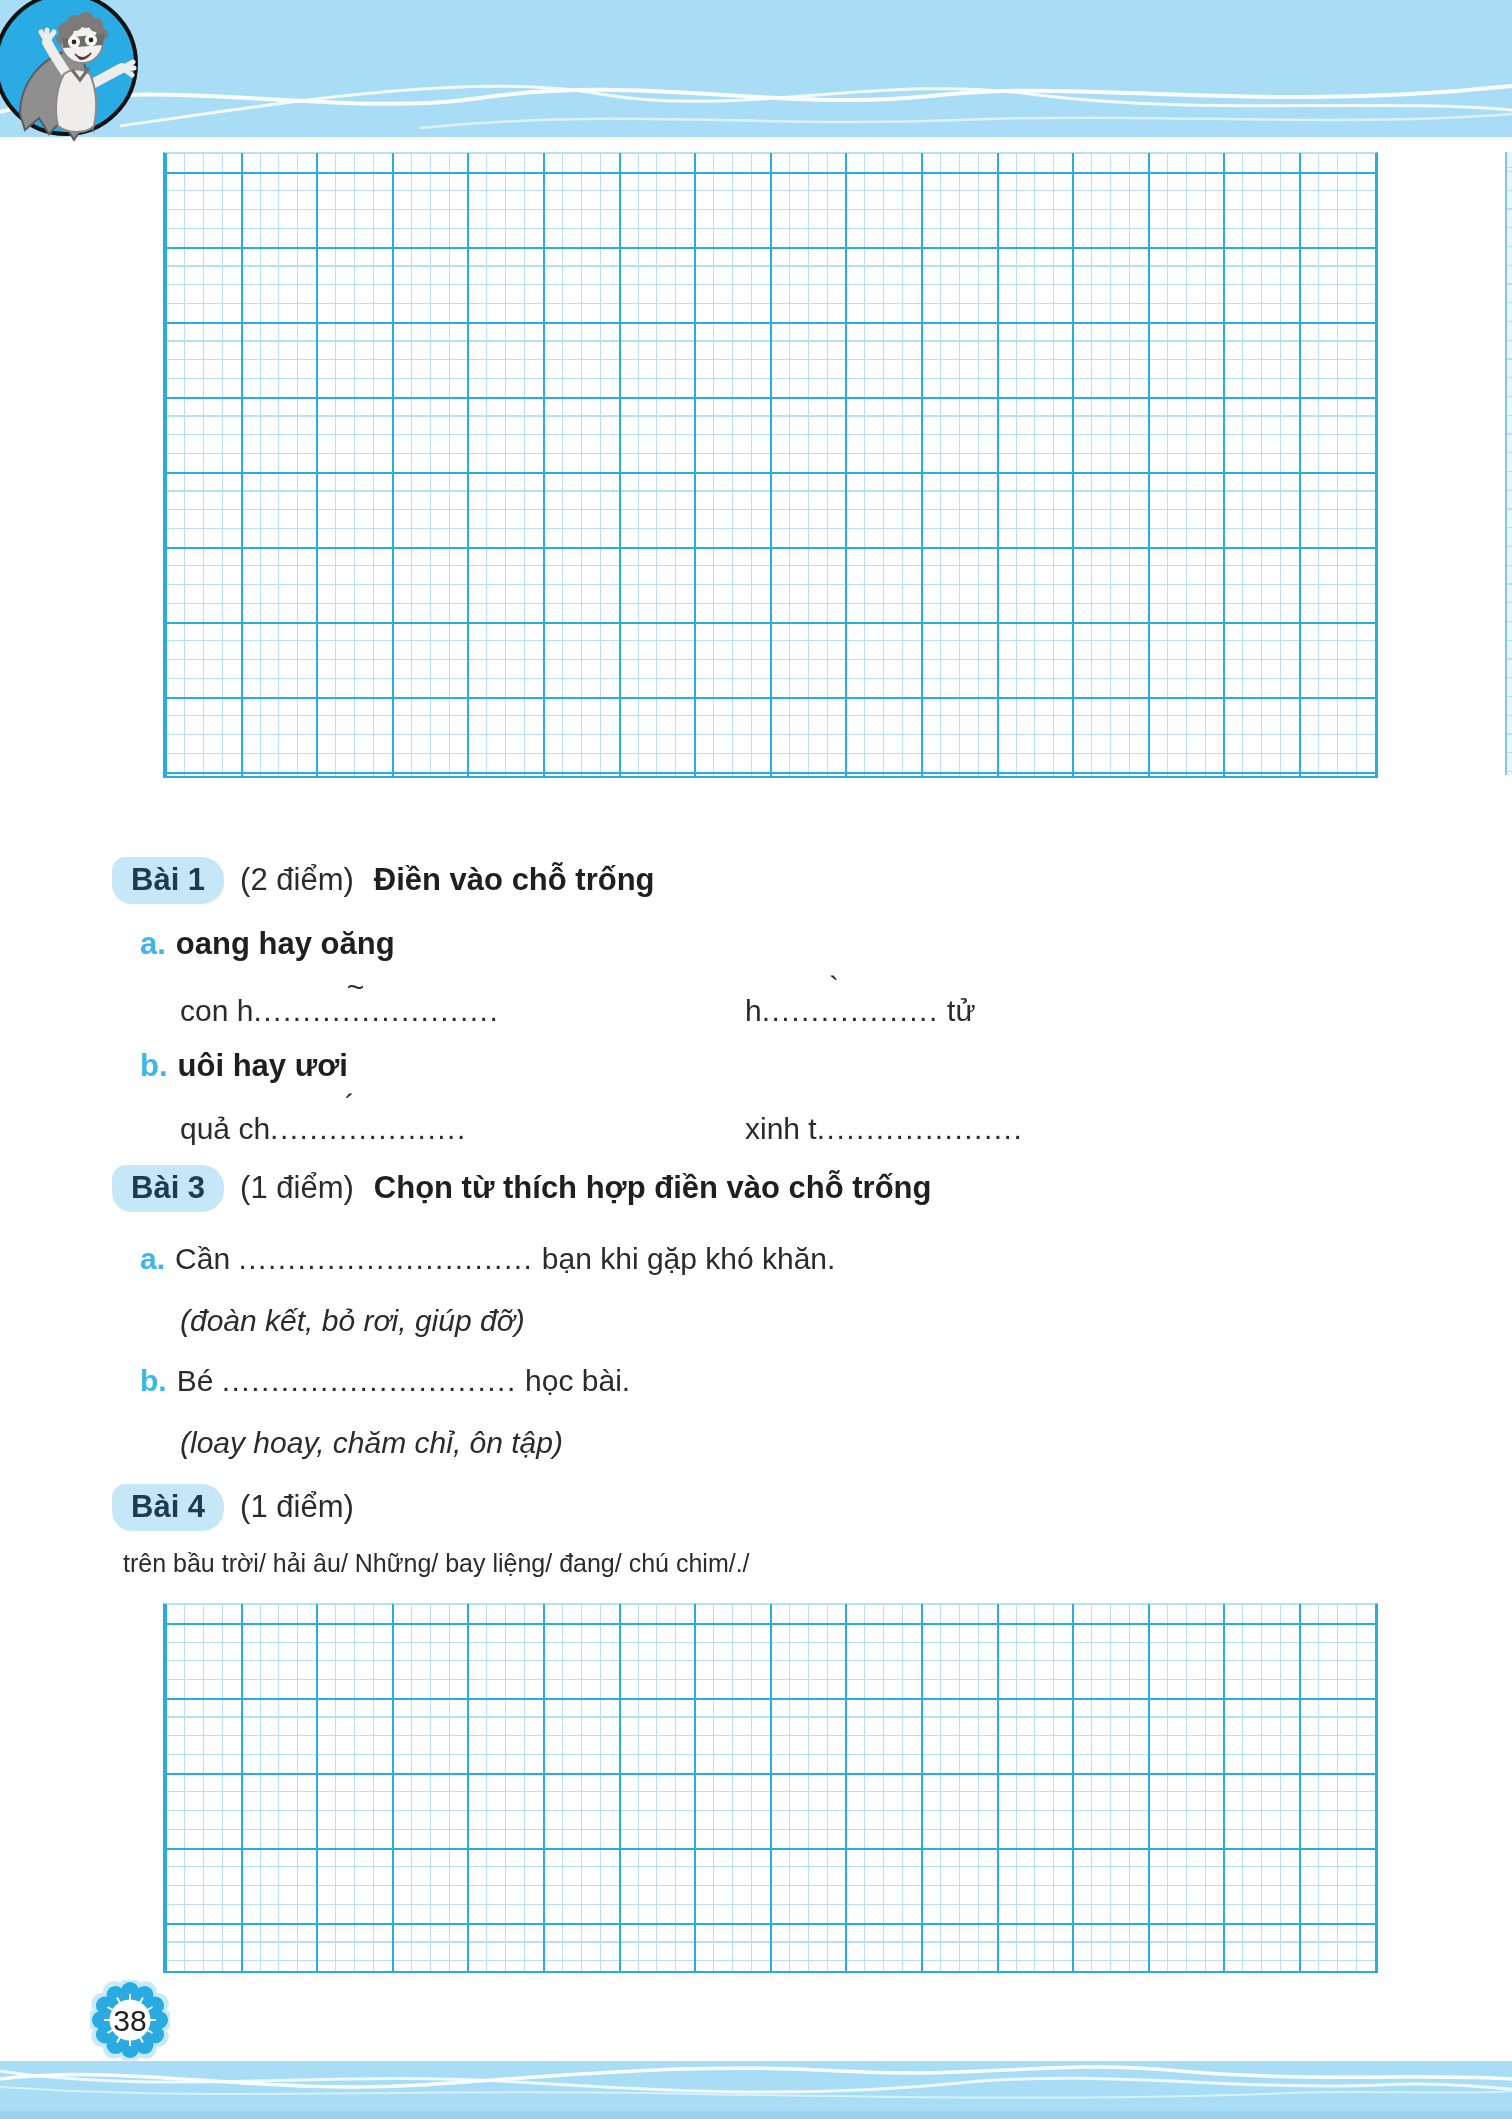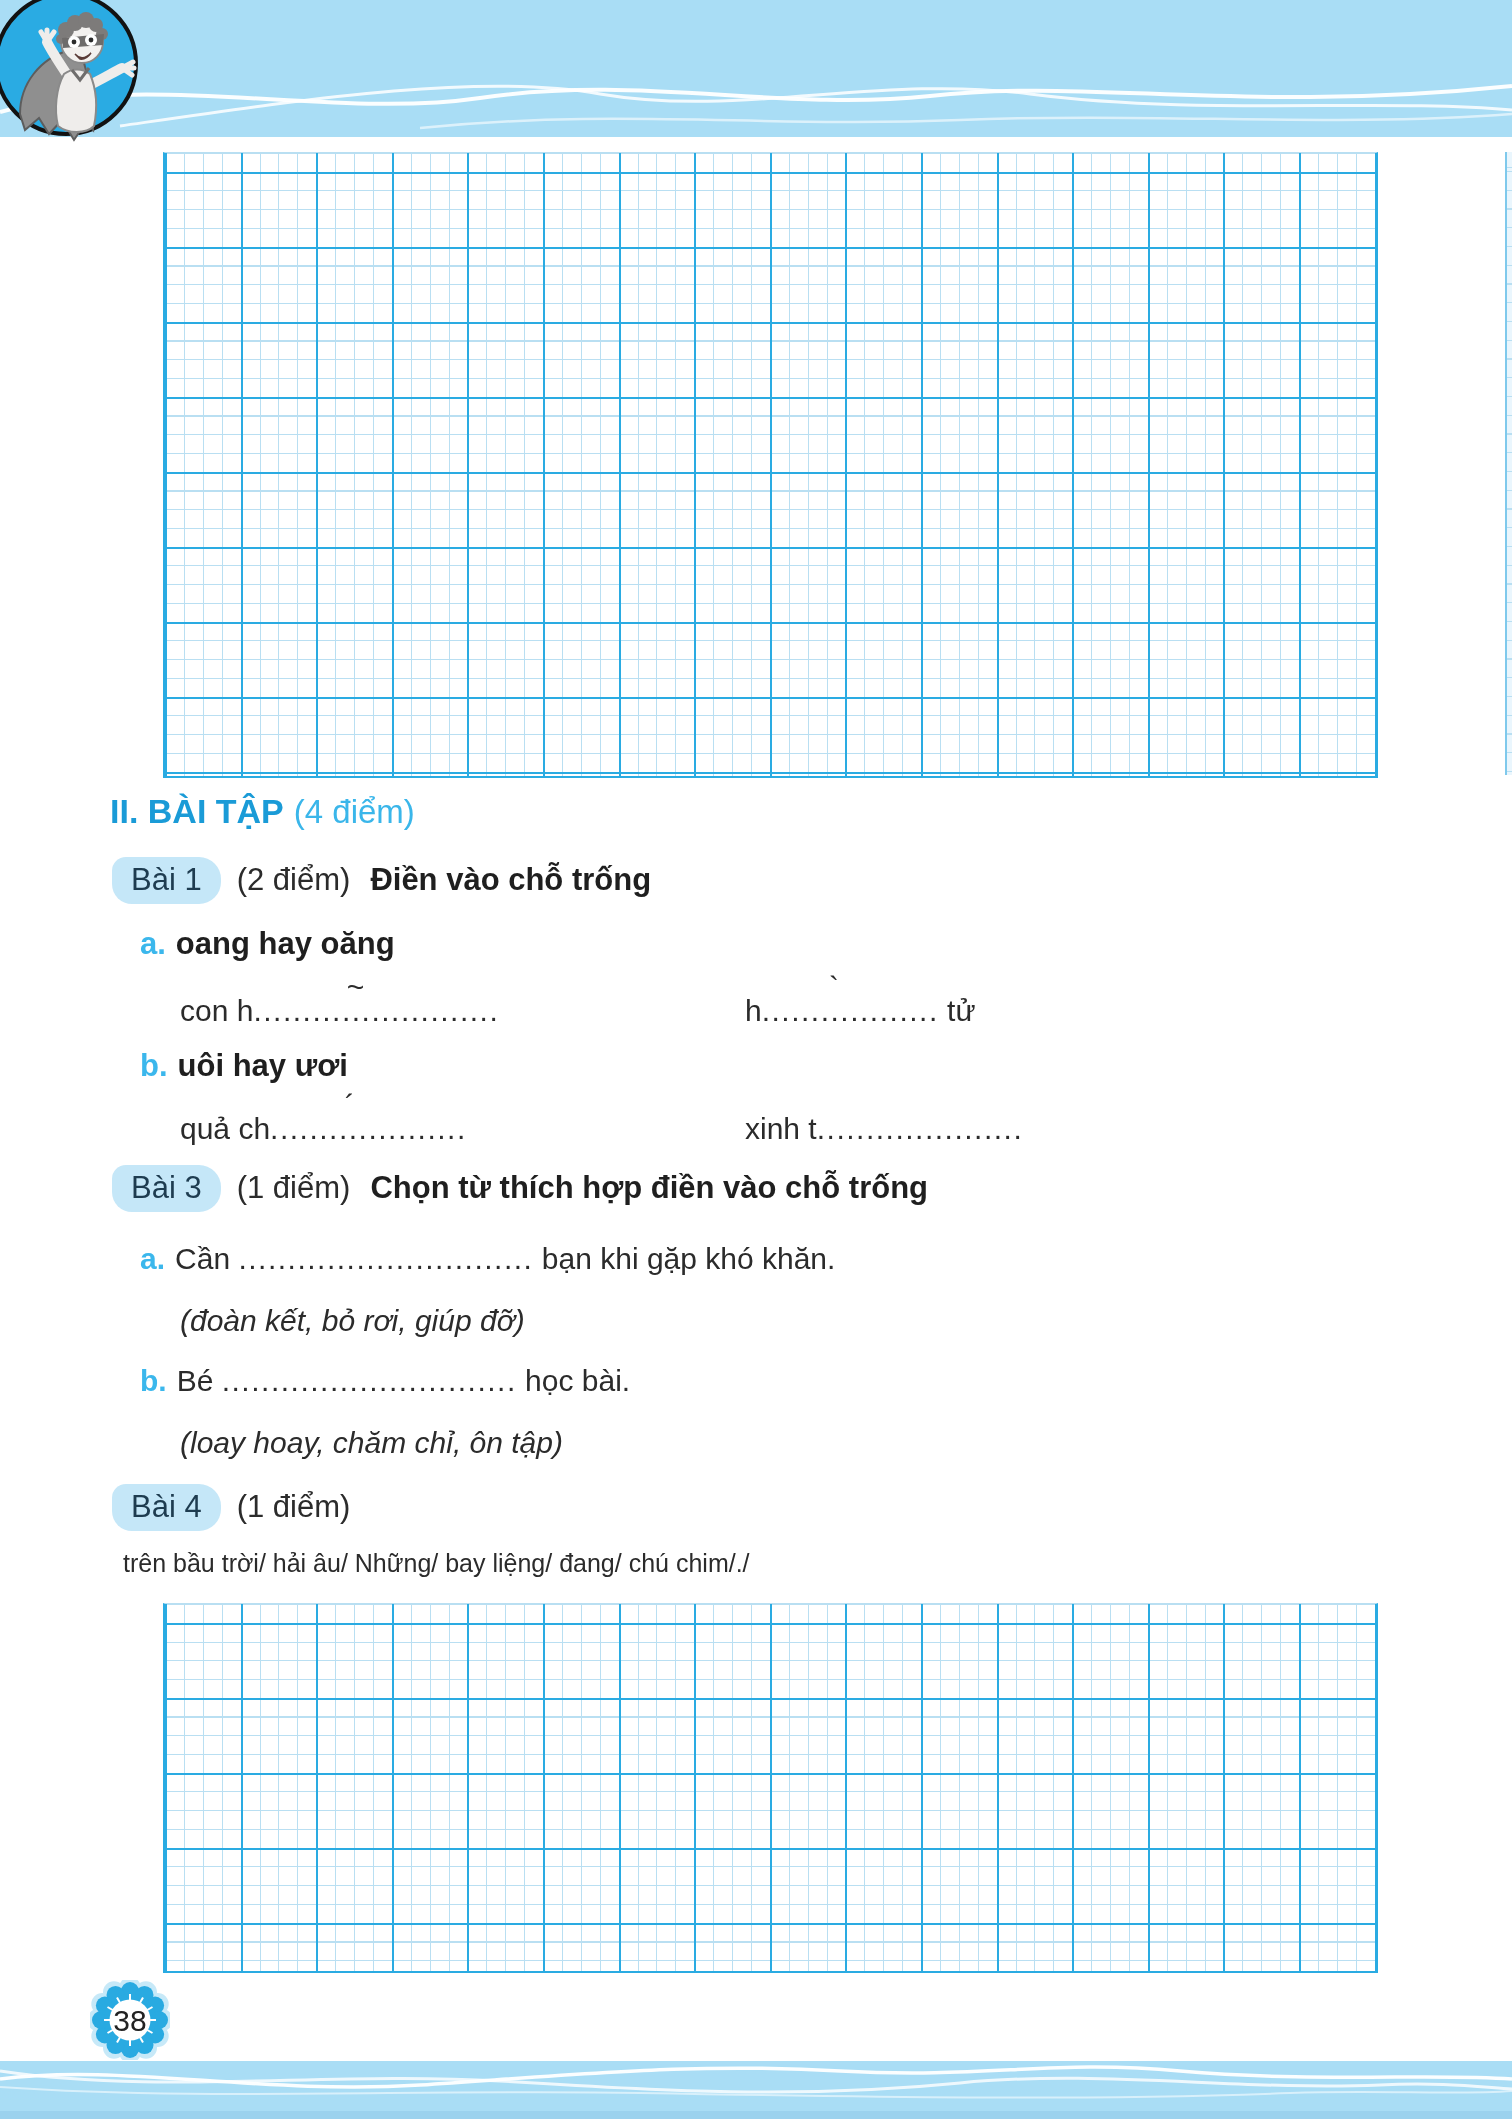--- a/index.html
+++ b/index.html
@@ -36,21 +36,21 @@
     background-image:repeating-linear-gradient(180deg, #b9dff2 0 1px, transparent 1px 18.75px);
     background-position:0 19px;
   }
   
   .row{position:absolute; white-space:nowrap; font-size:31px; line-height:1.25;}
   .h-title{color:#1a9bd7; font-weight:bold; font-size:34px;}
   .h-points{color:#3ab6ea; font-size:33px; margin-left:10px;}
   .exrow{display:flex; align-items:center; height:48px;}
   .pill{
     display:inline-flex; align-items:center; justify-content:center;
-    background:#c5e7f8; color:#1e3c50; font-weight:normal; font-size:31px;
+    background:#c5e7f8; color:#1e3c50; font-weight:bold; font-size:31px;
     height:47px; padding:0 19px; border-radius:14px 22px 22px 20px;
   }
   .pts{margin-left:16px; font-size:31px; color:#2b2b2b;}
   .instr{margin-left:20px; font-size:31px; font-weight:bold; color:#1f1f1f;}
   .marker{color:#3bb7ec; font-weight:bold; margin-right:10px;}
   .subtitle{font-weight:bold; color:#1f1f1f;}
   .fillline{font-size:30px; color:#2b2b2b;}
   .dots-wrap{position:relative; display:inline-block;}
   .dots{letter-spacing:1.5px; color:#2b2b2b;}
   .accent{position:absolute; left:38%; top:-24px; font-size:30px; color:#2b2b2b;}
@@ -103,23 +103,20 @@
         <circle cx="97" cy="48" r="2.4" fill="#2b2b2b"></circle>
 
       <path d="M81,62 Q88,70 97,61 Q92,68 86,67 Z" fill="#6b4b46" stroke="#5a3c38" stroke-width="1.5"></path>
     </svg>
   </div>
 
   <div class="grid grid-top"></div>
 
   <div class="sliver"></div>
 
-  <div class="row" style="left:110px; top:790px;">
-    <span class="h-title">II. BÀI TẬP</span><span class="h-points">(4 điểm)</span>
-  </div>
 
   <div class="row exrow" style="left:112px; top:856px;">
     <span class="pill">
         <span>Bài 1</span>
       </span>
     <span class="pts">(2 điểm)</span>
     <span class="instr">Điền vào chỗ trống</span>
   </div>
 
   <div class="row" style="left:140px; top:925px;">

